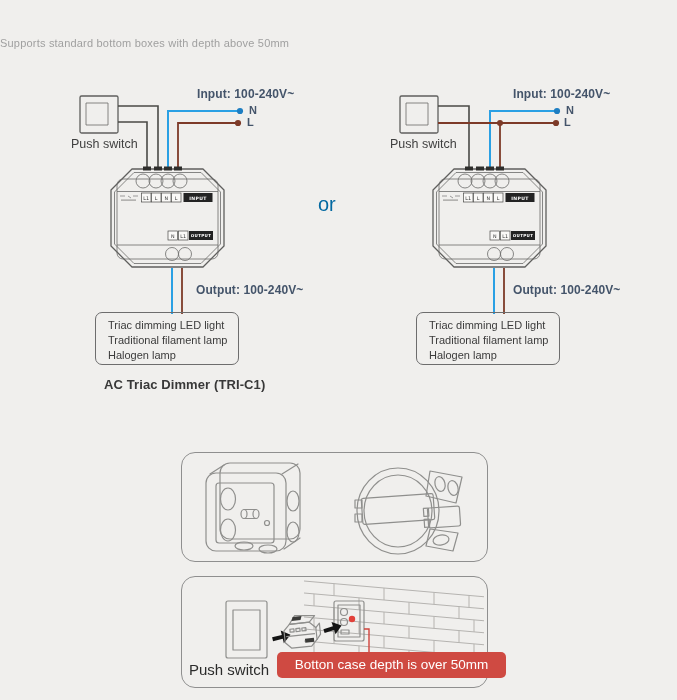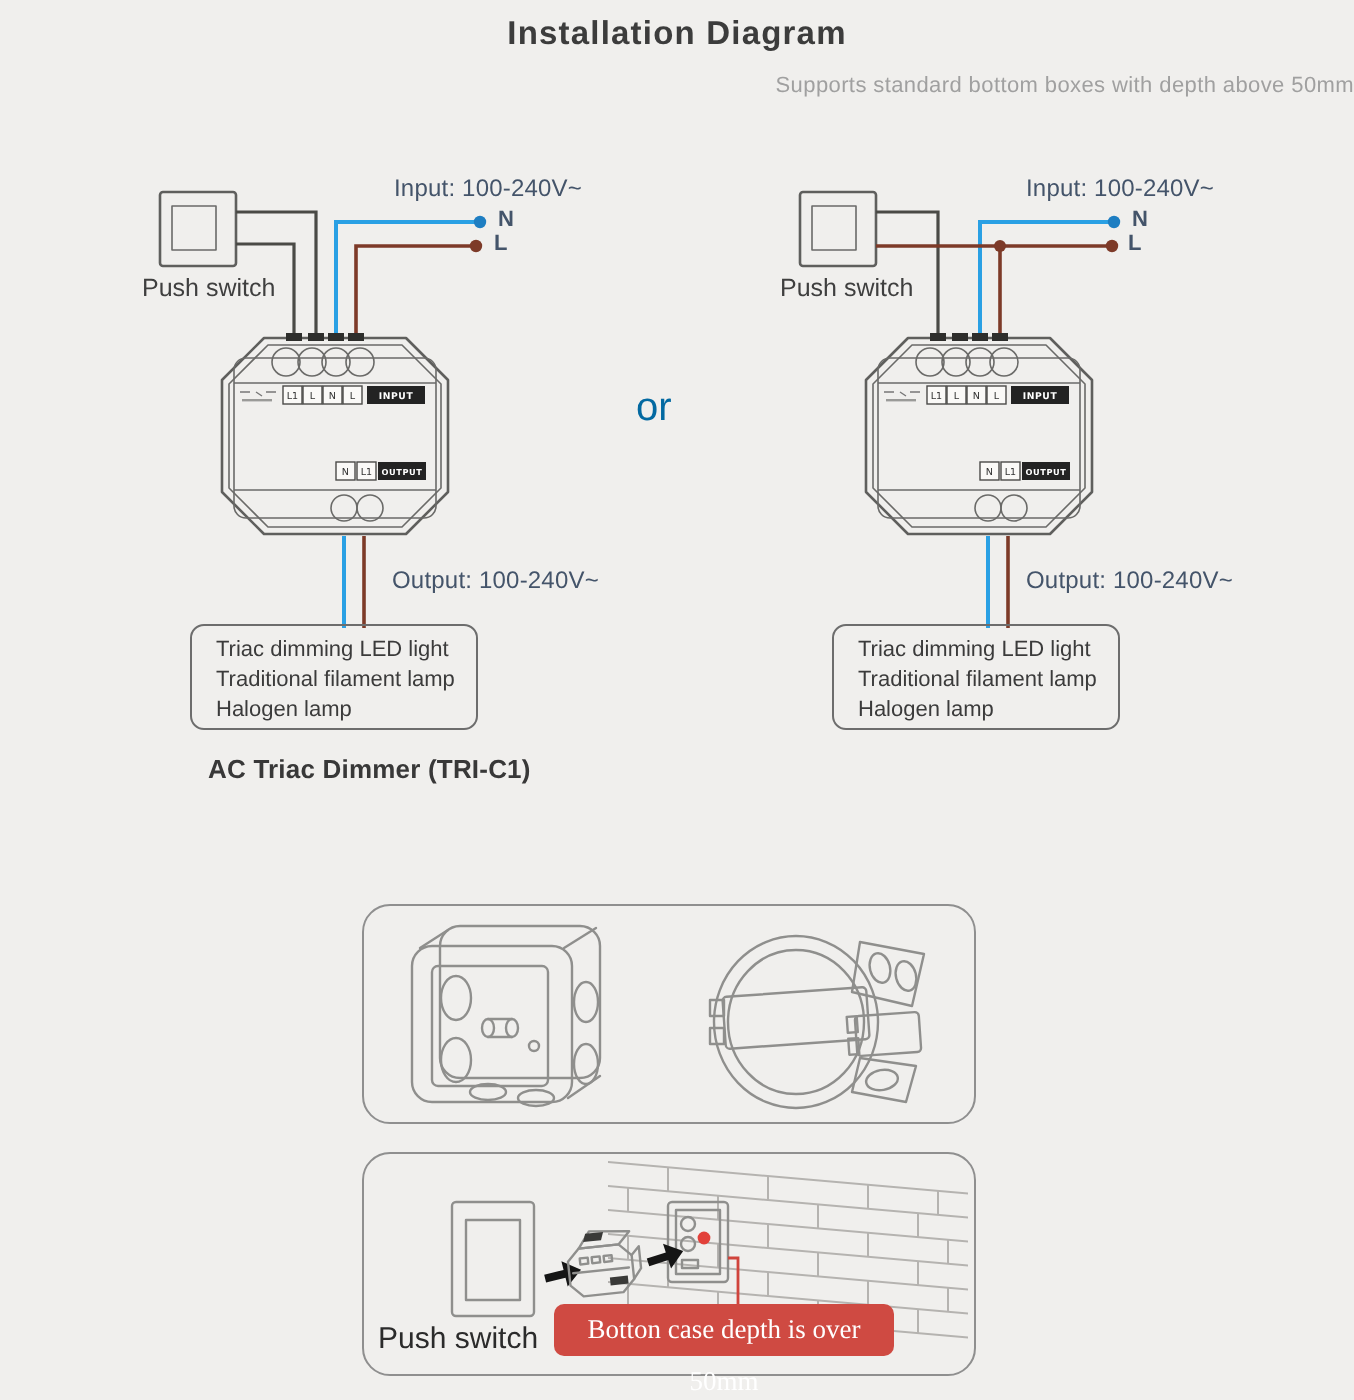--- a/index.html
+++ b/index.html
@@ -1,32 +1,32 @@
 <!DOCTYPE html>
 <html><head>
 <meta charset="utf-8">
 <style>
   html,body{margin:0;padding:0;background:#f0efed;}
   .stage{position:relative;width:677px;height:700px;background:#f0efed;overflow:hidden;
          font-family:"Liberation Sans",sans-serif;}
   .abs{position:absolute;}
   .page-title{top:8px;left:0;width:677px;text-align:center;font-size:16.5px;font-weight:600;
               color:#3c3c3c;letter-spacing:.6px;}
-  .page-subtitle{top:37px;left:0;width:677px;text-align:right;font-size:11px;color:#a0a0a0;
+  .page-subtitle{top:37px;left:0;width:677px;text-align:left;font-size:11px;color:#a0a0a0;
                  letter-spacing:.2px;}
-  .navy{color:#44546a;font-size:12px;font-weight:400;letter-spacing:.1px;}
+  .navy{color:#44546a;font-size:12px;font-weight:700;letter-spacing:.1px;}
   .nl{color:#44546a;font-size:11px;font-weight:700;}
   .pushlabel{font-size:12.5px;color:#3f3f3f;}
   .or-label{font-size:20px;color:#0369a1;}
   .caption{font-size:13px;font-weight:700;color:#383838;letter-spacing:.1px;text-align:right;}
   .loadbox{border:1.4px solid #6d6d6d;border-radius:7px;width:144px;height:53px;
            box-sizing:border-box;padding:5px 0 0 12px;font-size:11px;line-height:14.8px;color:#3b3b3b;}
   .panel{border:1.5px solid #8f8f8f;border-radius:14px;box-sizing:border-box;}
-  .banner{background:#cf4a42;color:#ffffff;border-radius:5px;width:170px;height:26px;
-          line-height:26px;text-align:center;font-size:13.5px;font-family:Liberation Serif, serif;}
+  .banner{background:#cf4a42;color:#ffffff;border-radius:5px;width:229px;height:26px;
+          line-height:26px;text-align:center;font-size:13.5px;}
   .pushlabel-lg{font-size:15px;color:#2b2b2b;}
   svg{display:block;}
   .ln{stroke:#5f5f5d;stroke-width:1.3;fill:none;stroke-linejoin:round;}
   .lnt{stroke:#6a6a68;stroke-width:.8;fill:none;stroke-linejoin:round;}
   .art{stroke:#8f8f8d;stroke-width:1.2;fill:none;stroke-linejoin:round;stroke-linecap:round;}
   .brick{stroke:#b5b3b0;stroke-width:1;fill:none;}
   .wire-k{stroke:#4a4a46;stroke-width:1.6;fill:none;}
   .wire-n{stroke:#2aa0e4;stroke-width:2;fill:none;}
   .wire-l{stroke:#7d3a28;stroke-width:1.8;fill:none;}
   .tbox{fill:#faf9f7;stroke:#4a4a48;stroke-width:.7;}
@@ -35,21 +35,20 @@
   .ttxt{font-family:"DejaVu Sans",sans-serif;font-size:4.8px;fill:#333;text-anchor:middle;}
   .ttag{font-family:"DejaVu Sans",sans-serif;font-size:4.6px;font-weight:bold;fill:#fff;
         text-anchor:middle;letter-spacing:.3px;}
   .ttag-sm{font-size:4.1px;}
 </style>
 </head>
 <body>
 
 <div class="stage">
 
-  <div class="abs page-title">Installation Diagram</div>
   <div class="abs page-subtitle">Supports standard bottom boxes with depth above 50mm</div>
 
   <svg class="abs" style="top:0;left:0" width="677" height="430" viewBox="0 0 677 430">
 
     <g>
       <rect x="80" y="96" width="38" height="37" rx="1.5" class="ln"></rect>
       <rect x="86" y="103" width="22" height="22" class="lnt"></rect>
       <polyline points="118,106 158,106 158,168" class="wire-k"></polyline>
       <polyline points="118,122 147,122 147,168" class="wire-k"></polyline>
       <polyline points="168,168 168,111 239,111" class="wire-n"></polyline>

